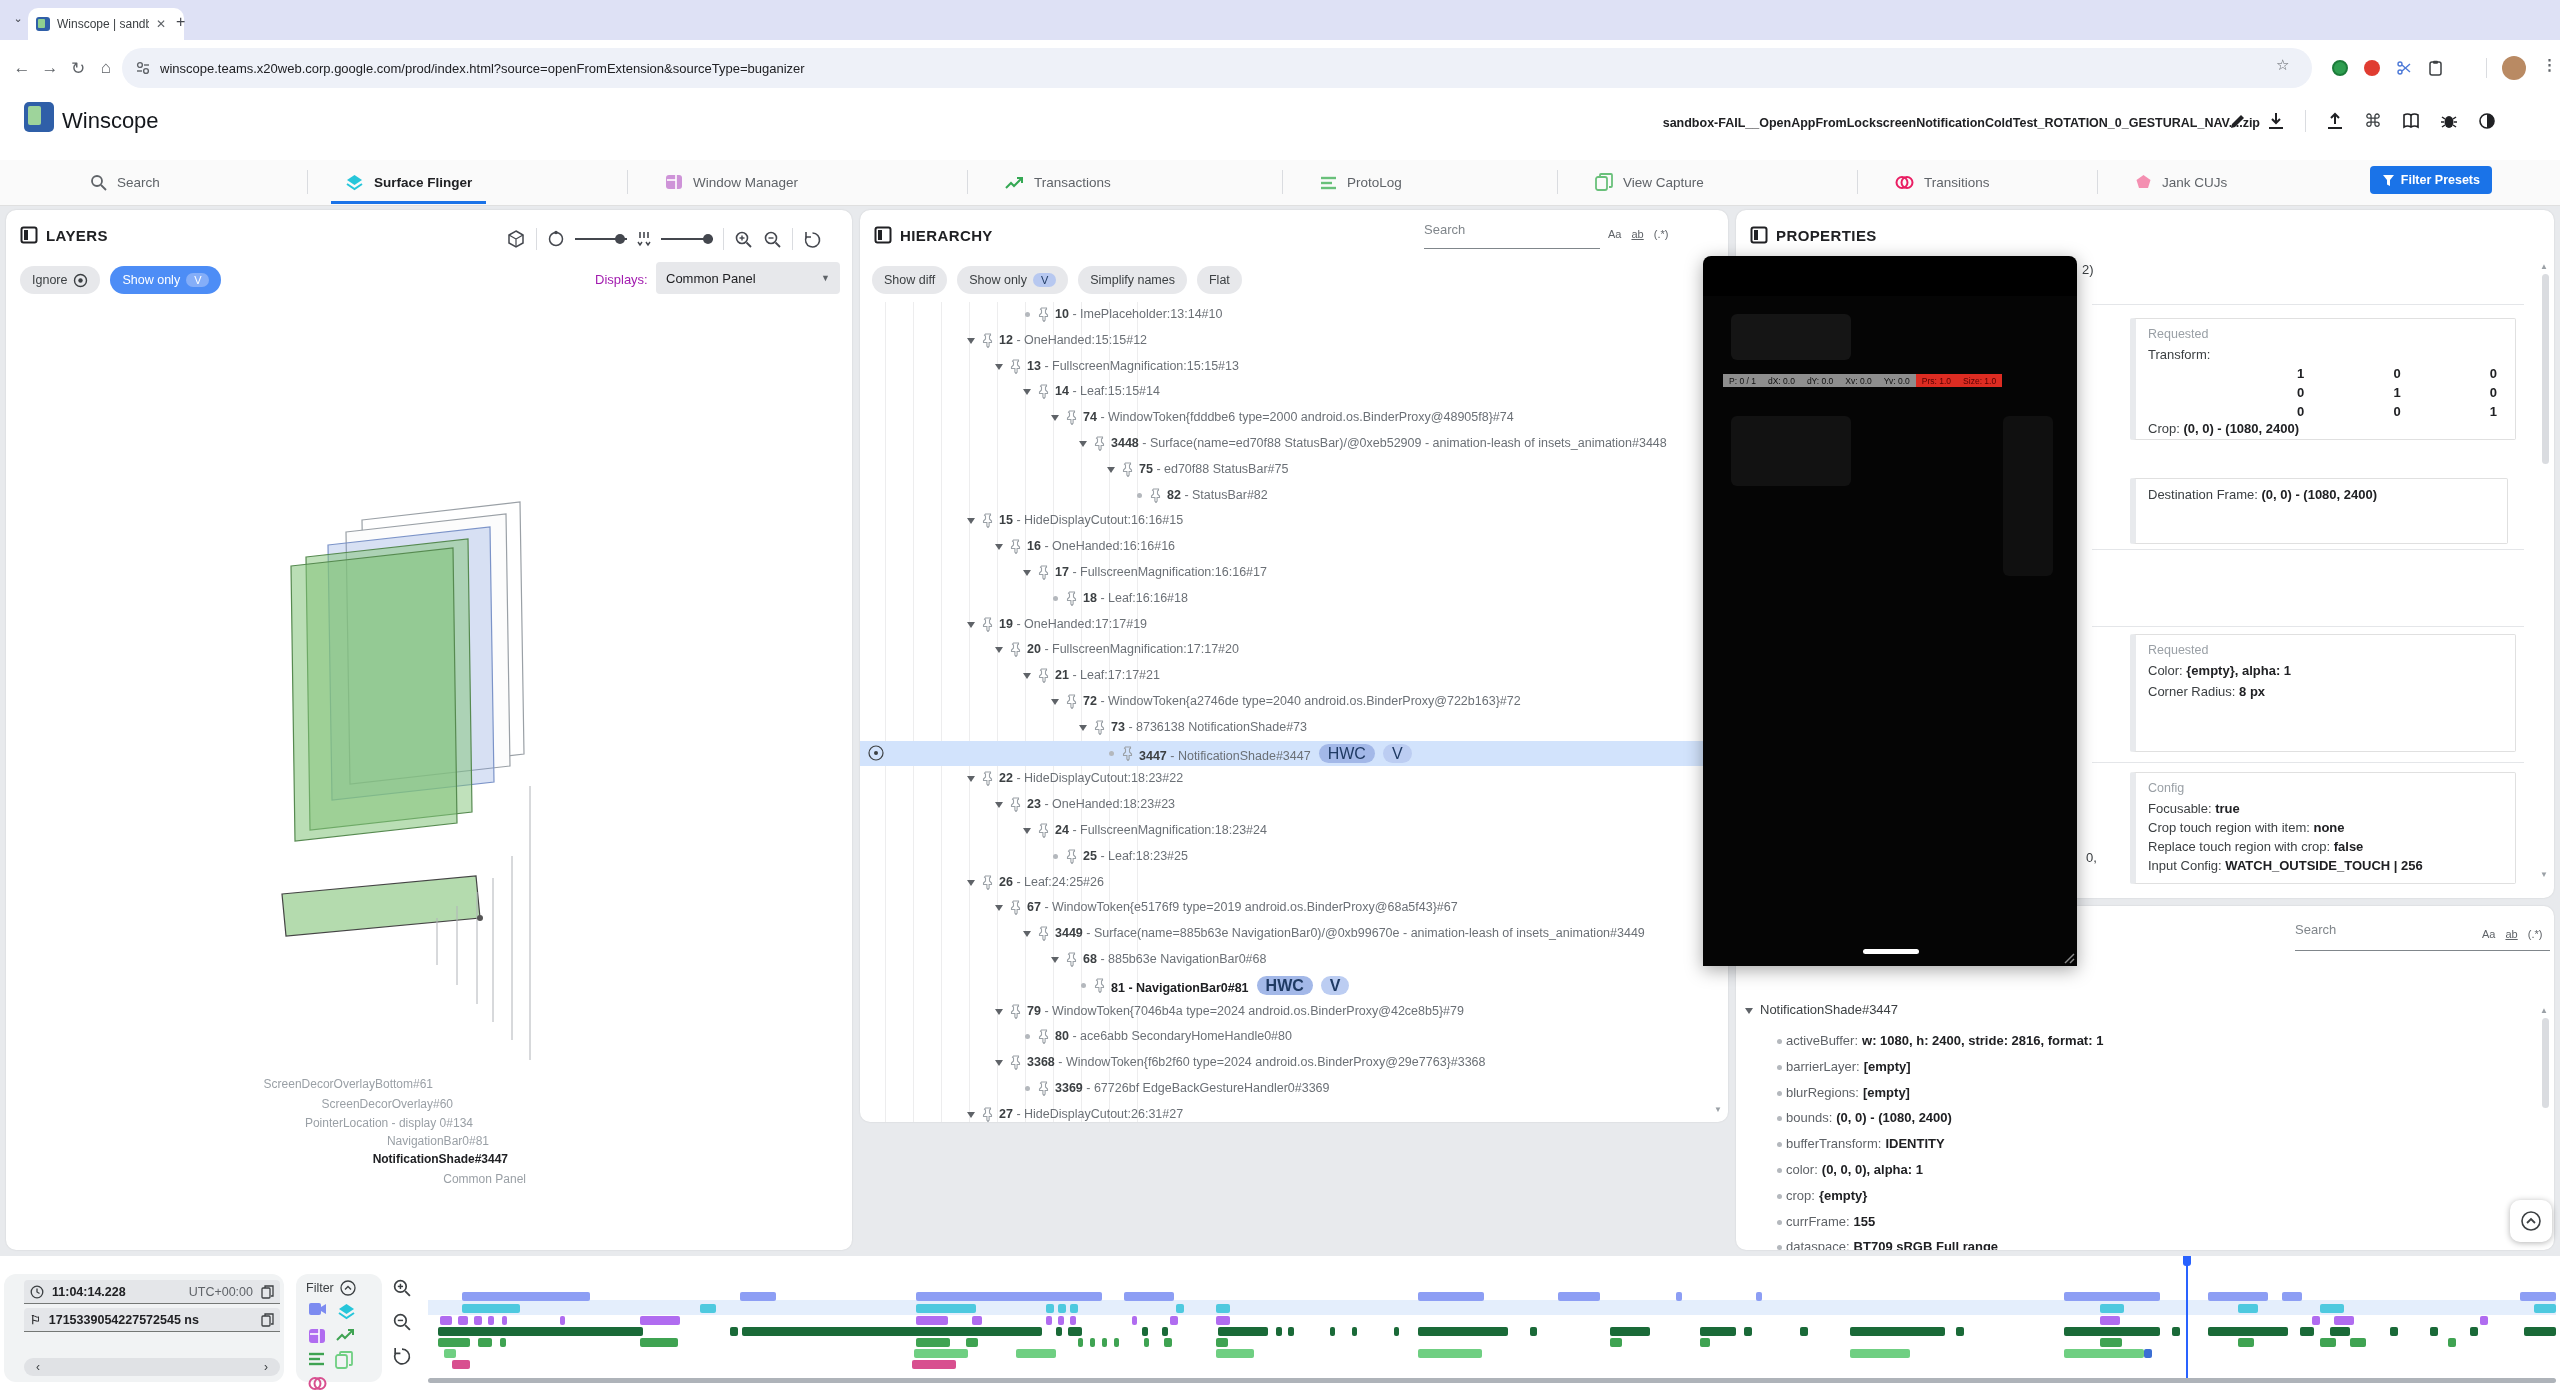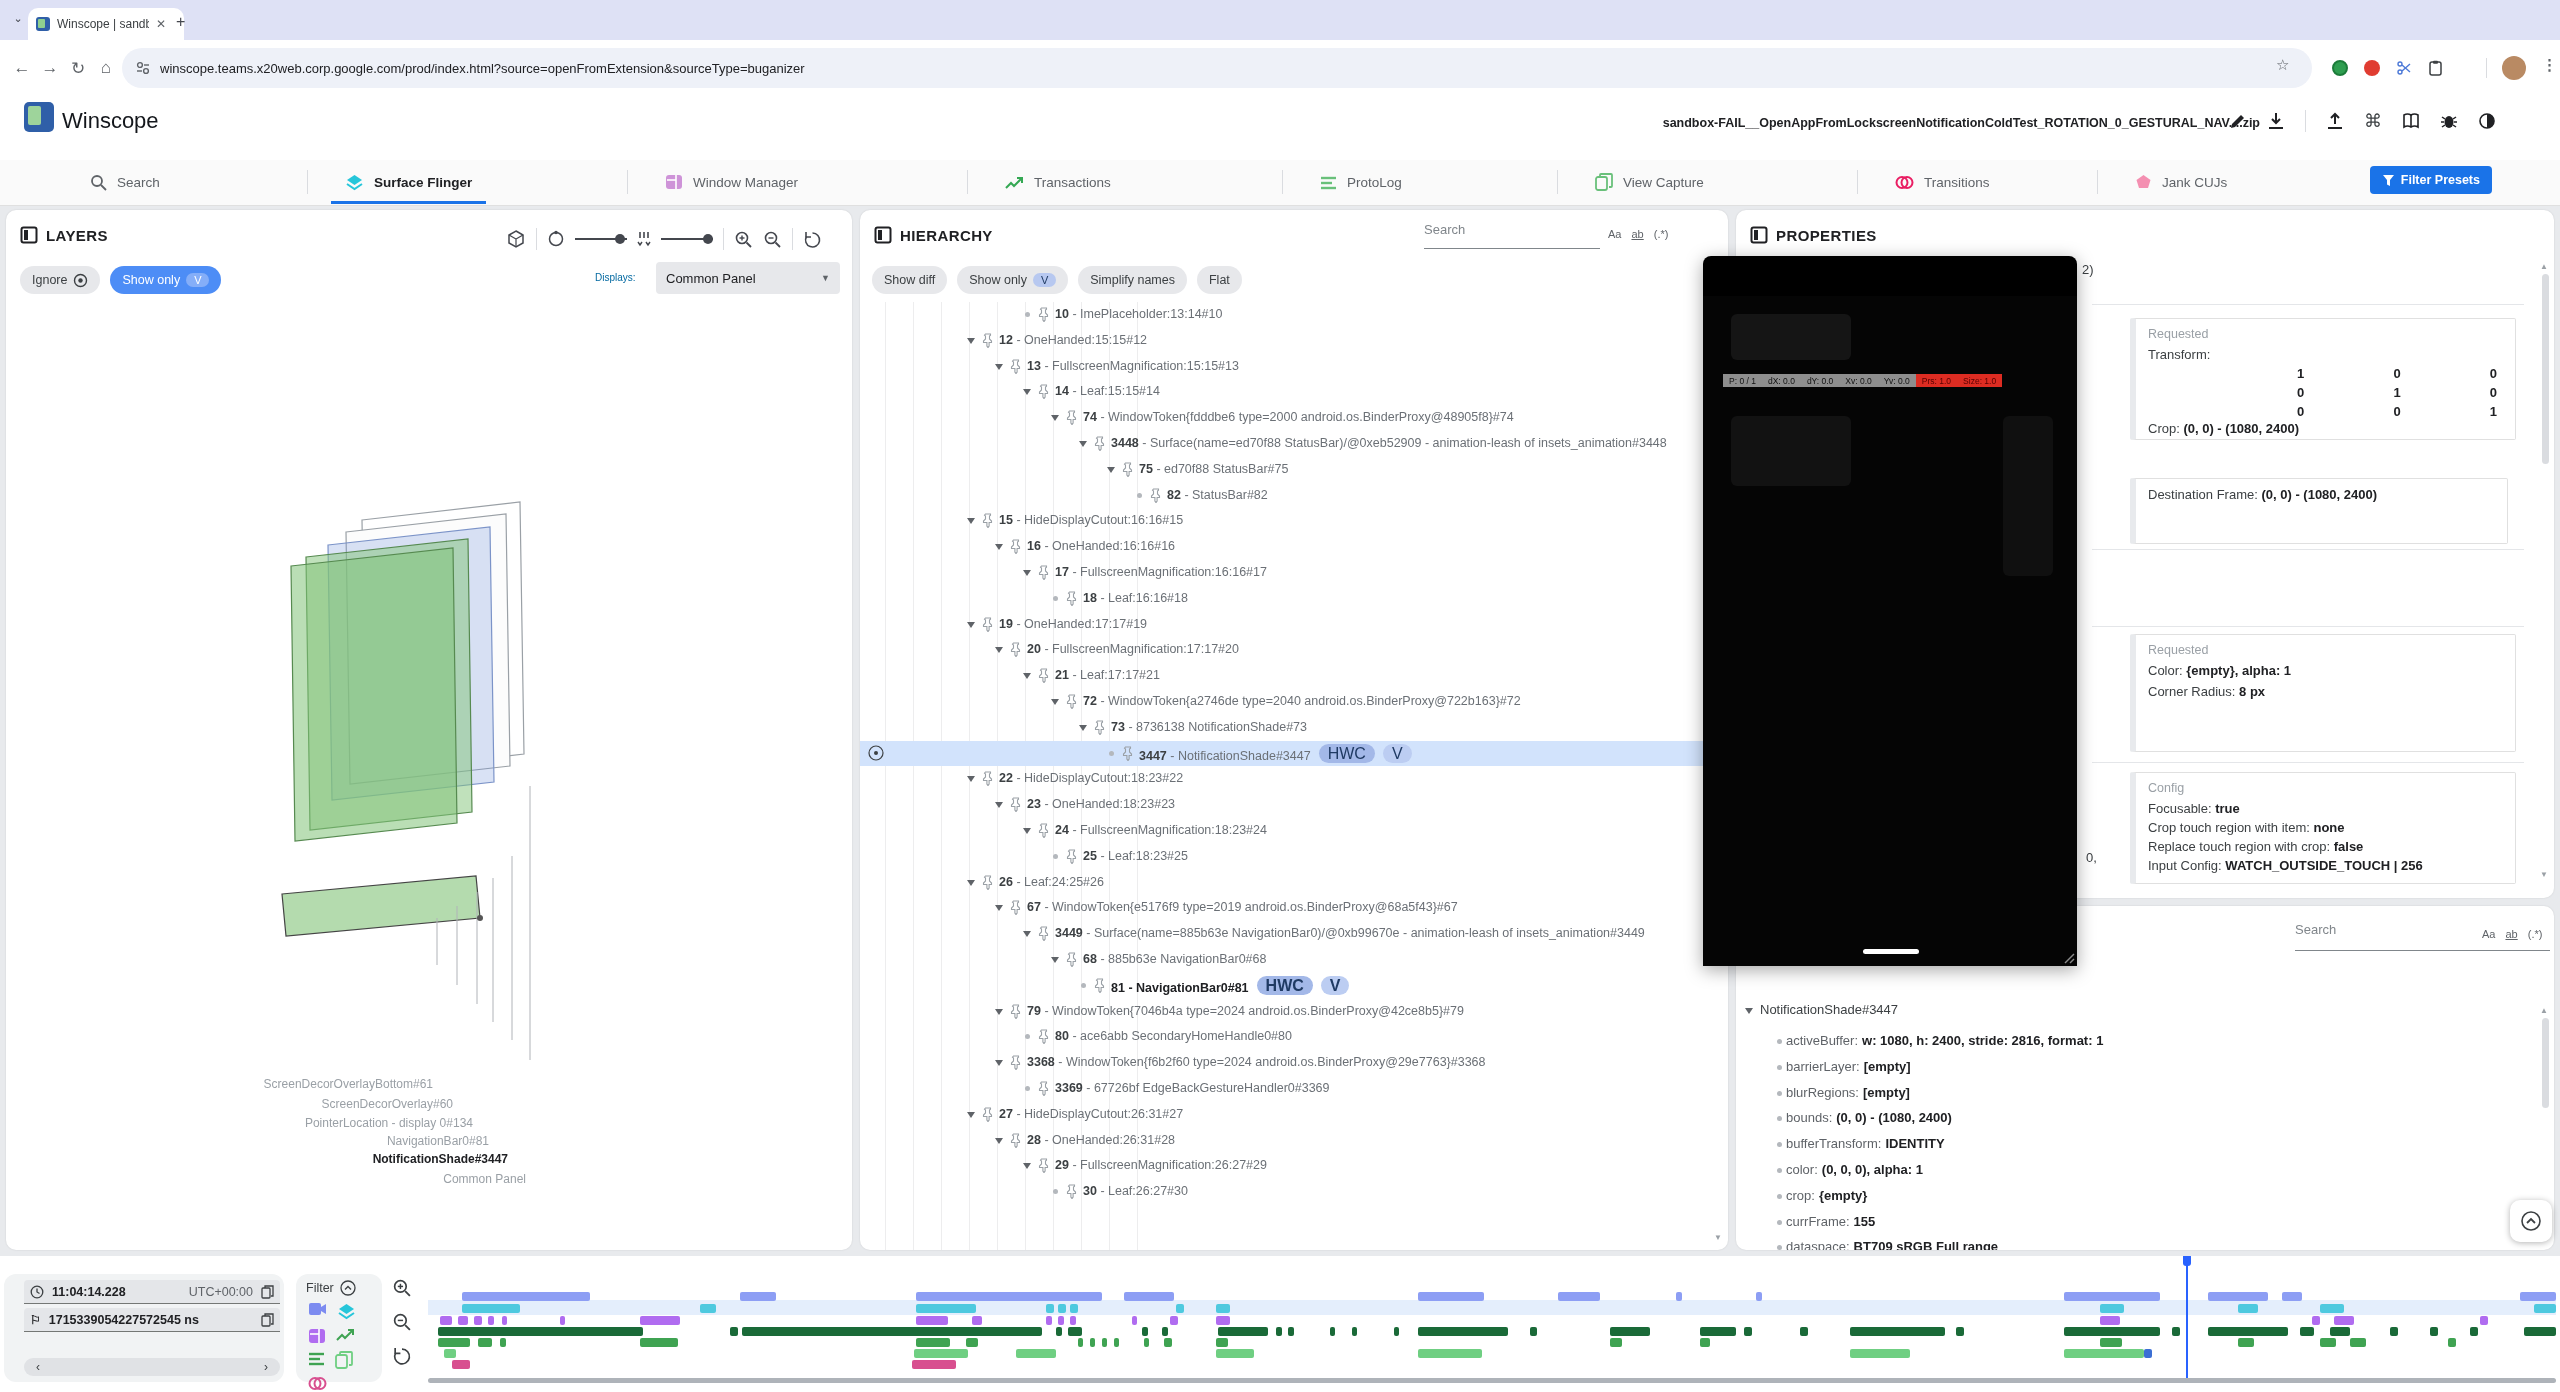--- a/index.html
+++ b/index.html
@@ -304,21 +304,21 @@
       <svg width="15" height="15" viewBox="0 0 15 15">
           <circle cx="7.5" cy="7.5" r="6" fill="none" stroke="#3c4043" stroke-width="1.4"></circle>
           <circle cx="7.5" cy="7.5" r="2.2" fill="#3c4043"></circle>
         </svg>
     </span>
     <span class="chip bluechip">
         <span>Show only</span>
         <span class="badge">V</span>
       </span>
   </div>
-  <div class="abs" style="left:589px;top:62px;font-size:10px;color:#0369a1;">Displays:</div>
+  <div class="abs" style="left:589px;top:62px;font-size:13px;color:#a21caf;">Displays:</div>
   <div class="abs" style="left:650px;top:52px;width:184px;height:32px;background:#e7e8eb;border-radius:4px;display:flex;align-items:center;justify-content:space-between;padding:0 10px;box-sizing:border-box;font-size:13px;color:#202124;">
     <span>Common Panel</span>
       <span style="font-size:9px;color:#5f6368;">▼</span>
   </div>
 
   <svg class="abs" id="layers3d" style="left:0;top:96px;" width="846" height="944" viewBox="0 210 846 944">
       <polygon points="356,424 514,406 518,658 360,676" fill="#ffffff" stroke="#9aa0a6" stroke-width="1.2"></polygon>
       <polygon points="340,436 500,418 504,670 344,688" fill="#fcfcfc" stroke="#9aa0a6" stroke-width="1.2"></polygon>
       <polygon points="322,449 484,431 488,686 326,704" fill="rgba(120,150,220,.28)" stroke="#7b93c8" stroke-width="1.2"></polygon>
       <polygon points="300,461 462,443 466,716 304,734" fill="rgba(130,195,120,.5)" stroke="#568a50" stroke-width="1.2"></polygon>
@@ -335,21 +335,21 @@
   <div class="abs" id="layer-labels" style="left:0;top:0;width:846px;height:1040px;pointer-events:none;">
       <div class="abs" style="left: 427px; top: 867px; transform: translateX(-100%); font-size: 12px; white-space: nowrap; color: rgb(154, 160, 166); font-weight: 400;">ScreenDecorOverlayBottom#61</div>
       <div class="abs" style="left: 447px; top: 887px; transform: translateX(-100%); font-size: 12px; white-space: nowrap; color: rgb(154, 160, 166); font-weight: 400;">ScreenDecorOverlay#60</div>
       <div class="abs" style="left: 467px; top: 906px; transform: translateX(-100%); font-size: 12px; white-space: nowrap; color: rgb(154, 160, 166); font-weight: 400;">PointerLocation - display 0#134</div>
       <div class="abs" style="left: 483px; top: 924px; transform: translateX(-100%); font-size: 12px; white-space: nowrap; color: rgb(154, 160, 166); font-weight: 400;">NavigationBar0#81</div>
       <div class="abs" style="left: 502px; top: 942px; transform: translateX(-100%); font-size: 12px; white-space: nowrap; color: rgb(32, 33, 36); font-weight: 700;">NotificationShade#3447</div>
       <div class="abs" style="left: 520px; top: 962px; transform: translateX(-100%); font-size: 12px; white-space: nowrap; color: rgb(154, 160, 166); font-weight: 400;">Common Panel</div>
     </div>
 </div>
 
-<div class="panel" id="hierpanel" style="left:860px;top:210px;width:868px;height:1040px;overflow:hidden;">
+<div class="panel" id="hierpanel" style="left:860px;top:210px;width:868px;height:912px;overflow:hidden;">
   <div class="ptitle">
     <svg width="18" height="18" viewBox="0 0 18 18">
         <rect x="1.5" y="1.5" width="15" height="15" rx="2" fill="none" stroke="#202124" stroke-width="2"></rect>
         <rect x="4" y="4" width="4" height="10" fill="#202124"></rect>
       </svg>
     <span>HIERARCHY</span>
   </div>
   <div class="searchline" style="left:564px;top:12px;width:176px;height:26px;"><span>Search</span></div>
   <div class="srchicons" style="left:748px;top:18px;">
     <span>Aa</span>

